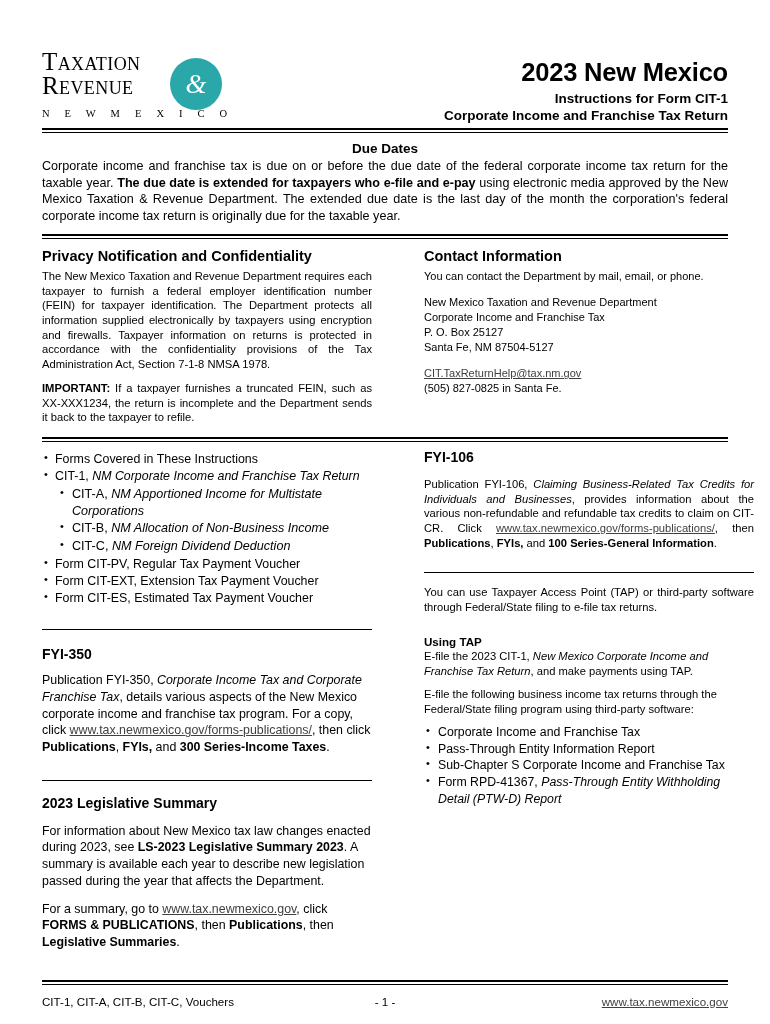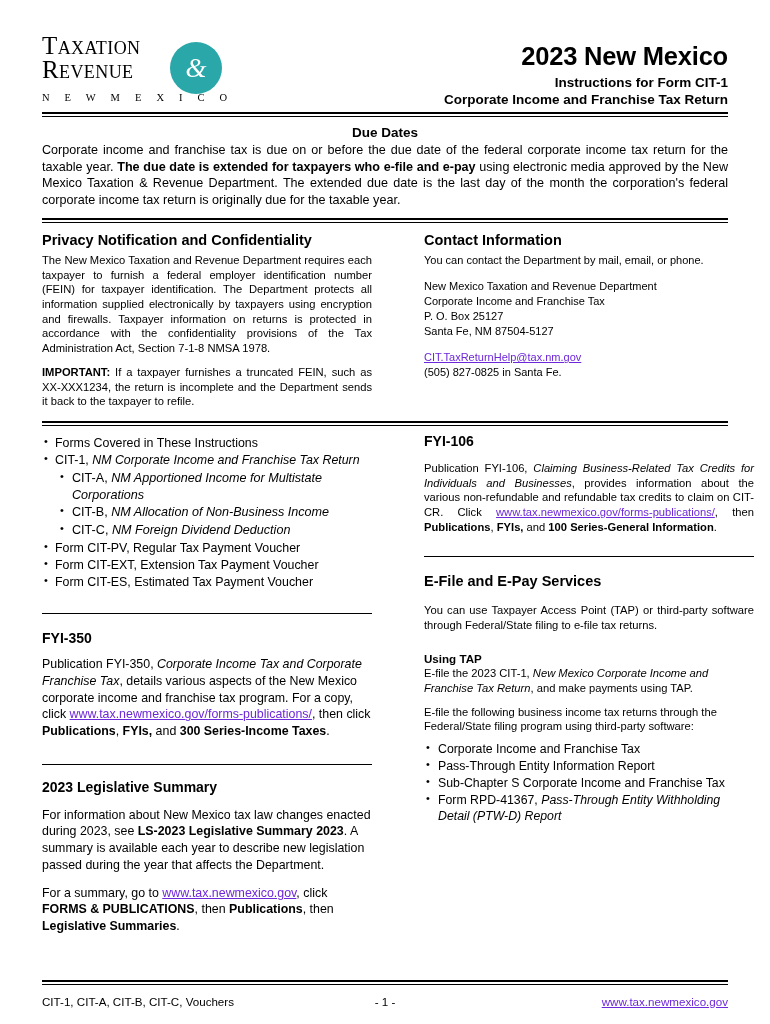--- a/index.html
+++ b/index.html
@@ -12,21 +12,21 @@
     height: 1024px;
     font-family: "Liberation Sans", sans-serif;
     color: #000000;
     position: relative;
     overflow: hidden;
   }
   .page {
     width: 770px;
     height: 1024px;
     box-sizing: border-box;
-    padding: 0 42px;
+    padding: 16px 42px;
     position: relative;
   }
 
   
   .masthead {
     display: flex;
     align-items: flex-start;
     justify-content: space-between;
     padding-top: 30px;
     height: 112px;
@@ -171,21 +171,21 @@
   p.body-lg + p.body-lg { margin-top: 11px; }
 
   p.addr {
     margin: 0;
     font-size: 11px;
     line-height: 1.37;
   }
   .spacer-sm { height: 11px; }
 
   a.link {
-    color: #6d28d9;
+    color: #404040;
     text-decoration: underline;
   }
   .bold { font-weight: bold; }
   .ital { font-style: italic; }
 
   
   ul.b {
     margin: 0;
     padding: 0;
     list-style: none;
@@ -327,21 +327,20 @@
 
     <div class="col-sep"></div>
 
     <div class="col">
 
       <h3 class="sec small" style="margin-top:-2px">FYI-106</h3>
       <p class="body" style="margin-top:11px"><span>Publication FYI-106, </span><span class="ital">Claiming Business-Related Tax Credits for Individuals and Businesses</span><span>, provides information about the various non-refundable and refundable tax credits to claim on CIT-CR. Click </span><a class="link" href="#">www.tax.newmexico.gov/forms-publications/</a><span>, then </span><span class="bold">Publications</span><span>, </span><span class="bold">FYIs,</span><span> and </span><span class="bold">100 Series-General Information</span><span>.</span></p>
 
       <div class="rule-thin" style="margin-top:22px"></div>
 
-      <h3 class="sec" style="margin-top:16px">E-File and E-Pay Services</h3>
       <p class="body" style="margin-top:12px">You can use Taxpayer Access Point (TAP) or third-party software through Federal/State filing to e-file tax returns.</p>
 
       <h4 class="subsec" style="margin-top:20px">Using TAP</h4>
       <p class="body left"><span>E-file the 2023 CIT-1, </span><span class="ital">New Mexico Corporate Income and Franchise Tax Return</span><span>, and make payments using TAP.</span></p>
 
       <p class="body left">E-file the following business income tax returns through the Federal/State filing program using third-party software:</p>
 
       <ul class="b2">
         <li><span>Corporate Income and Franchise Tax</span></li>
         <li><span>Pass-Through Entity Information Report</span></li>

